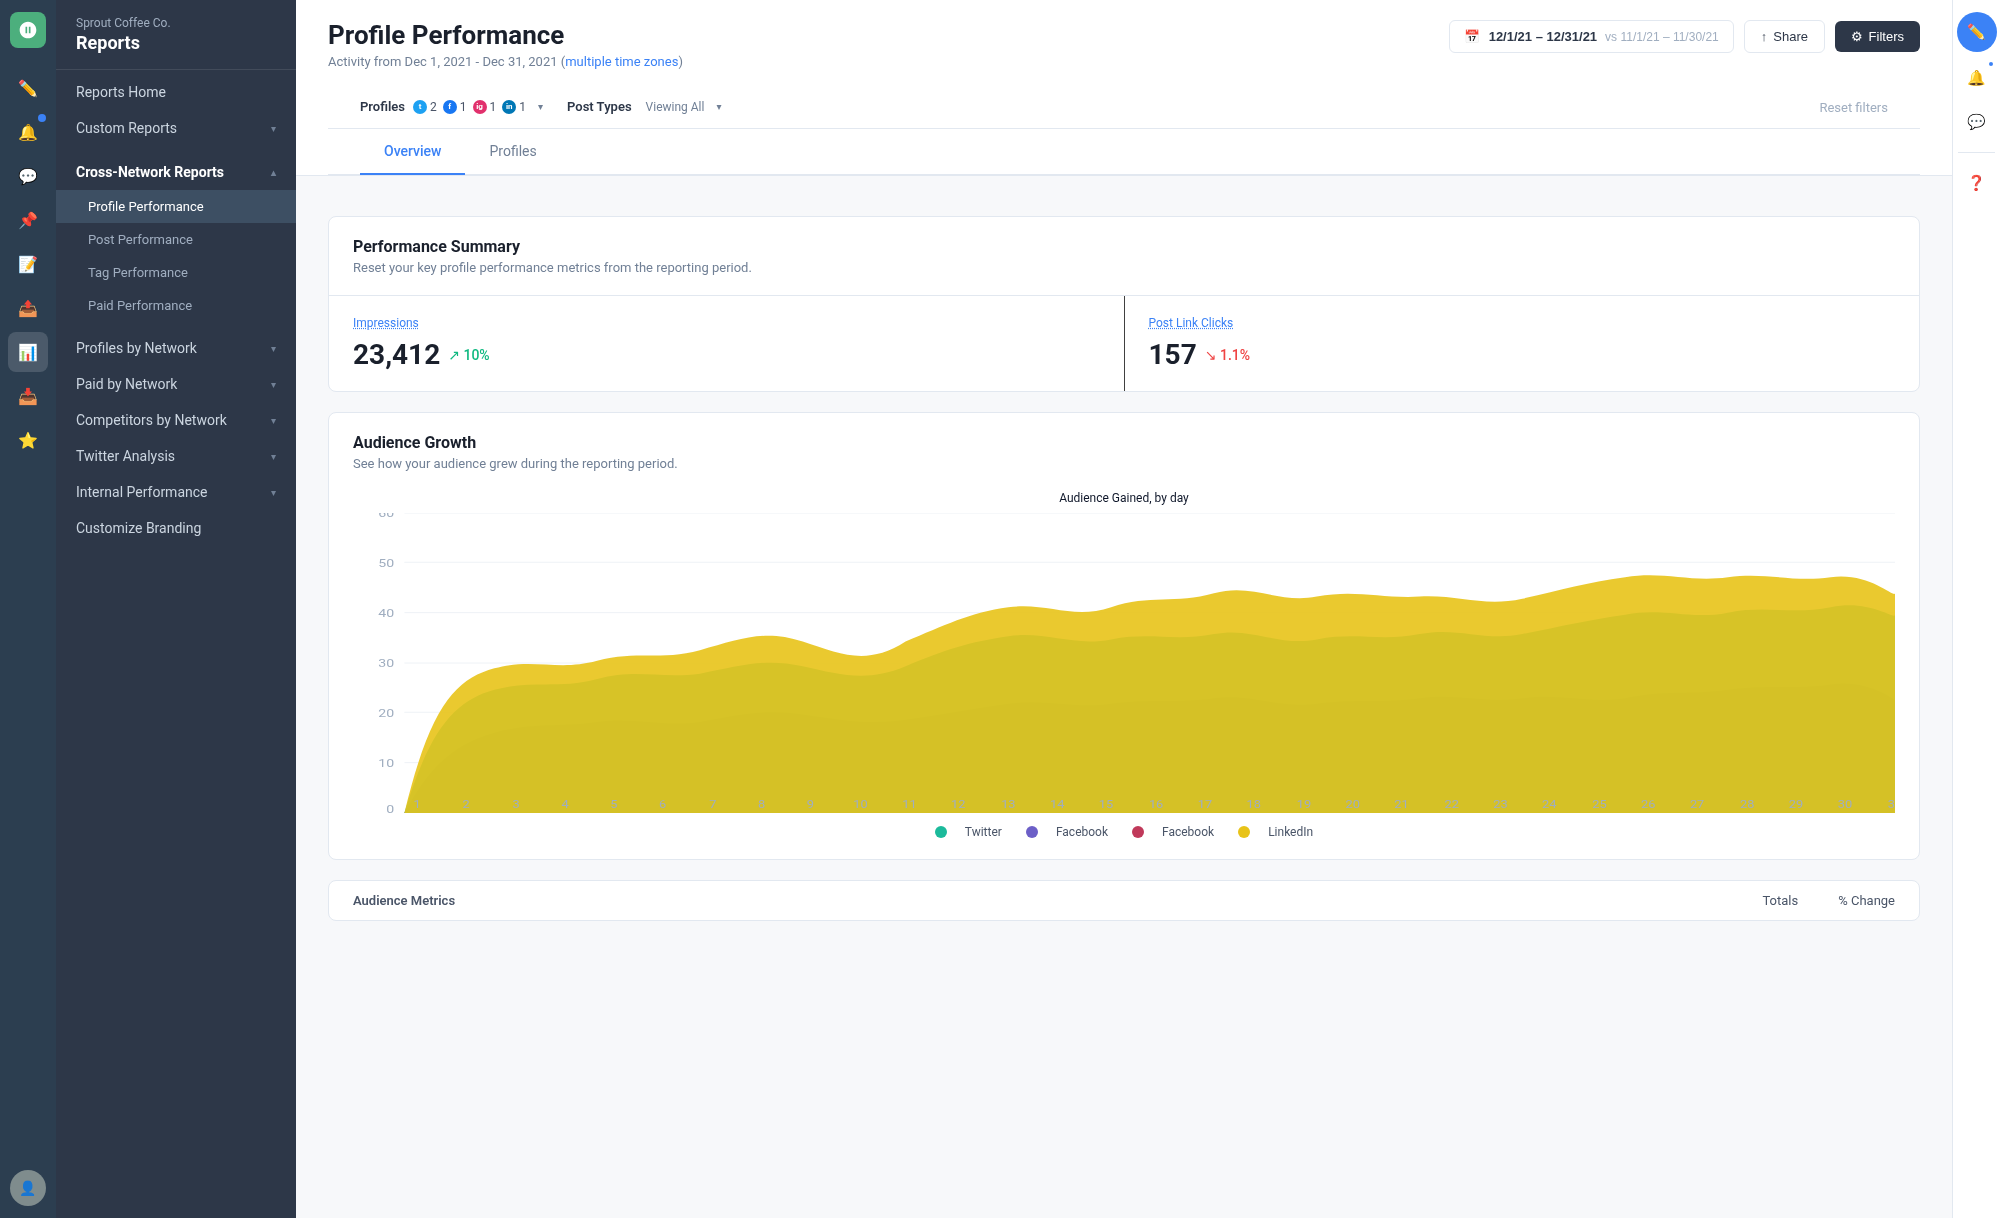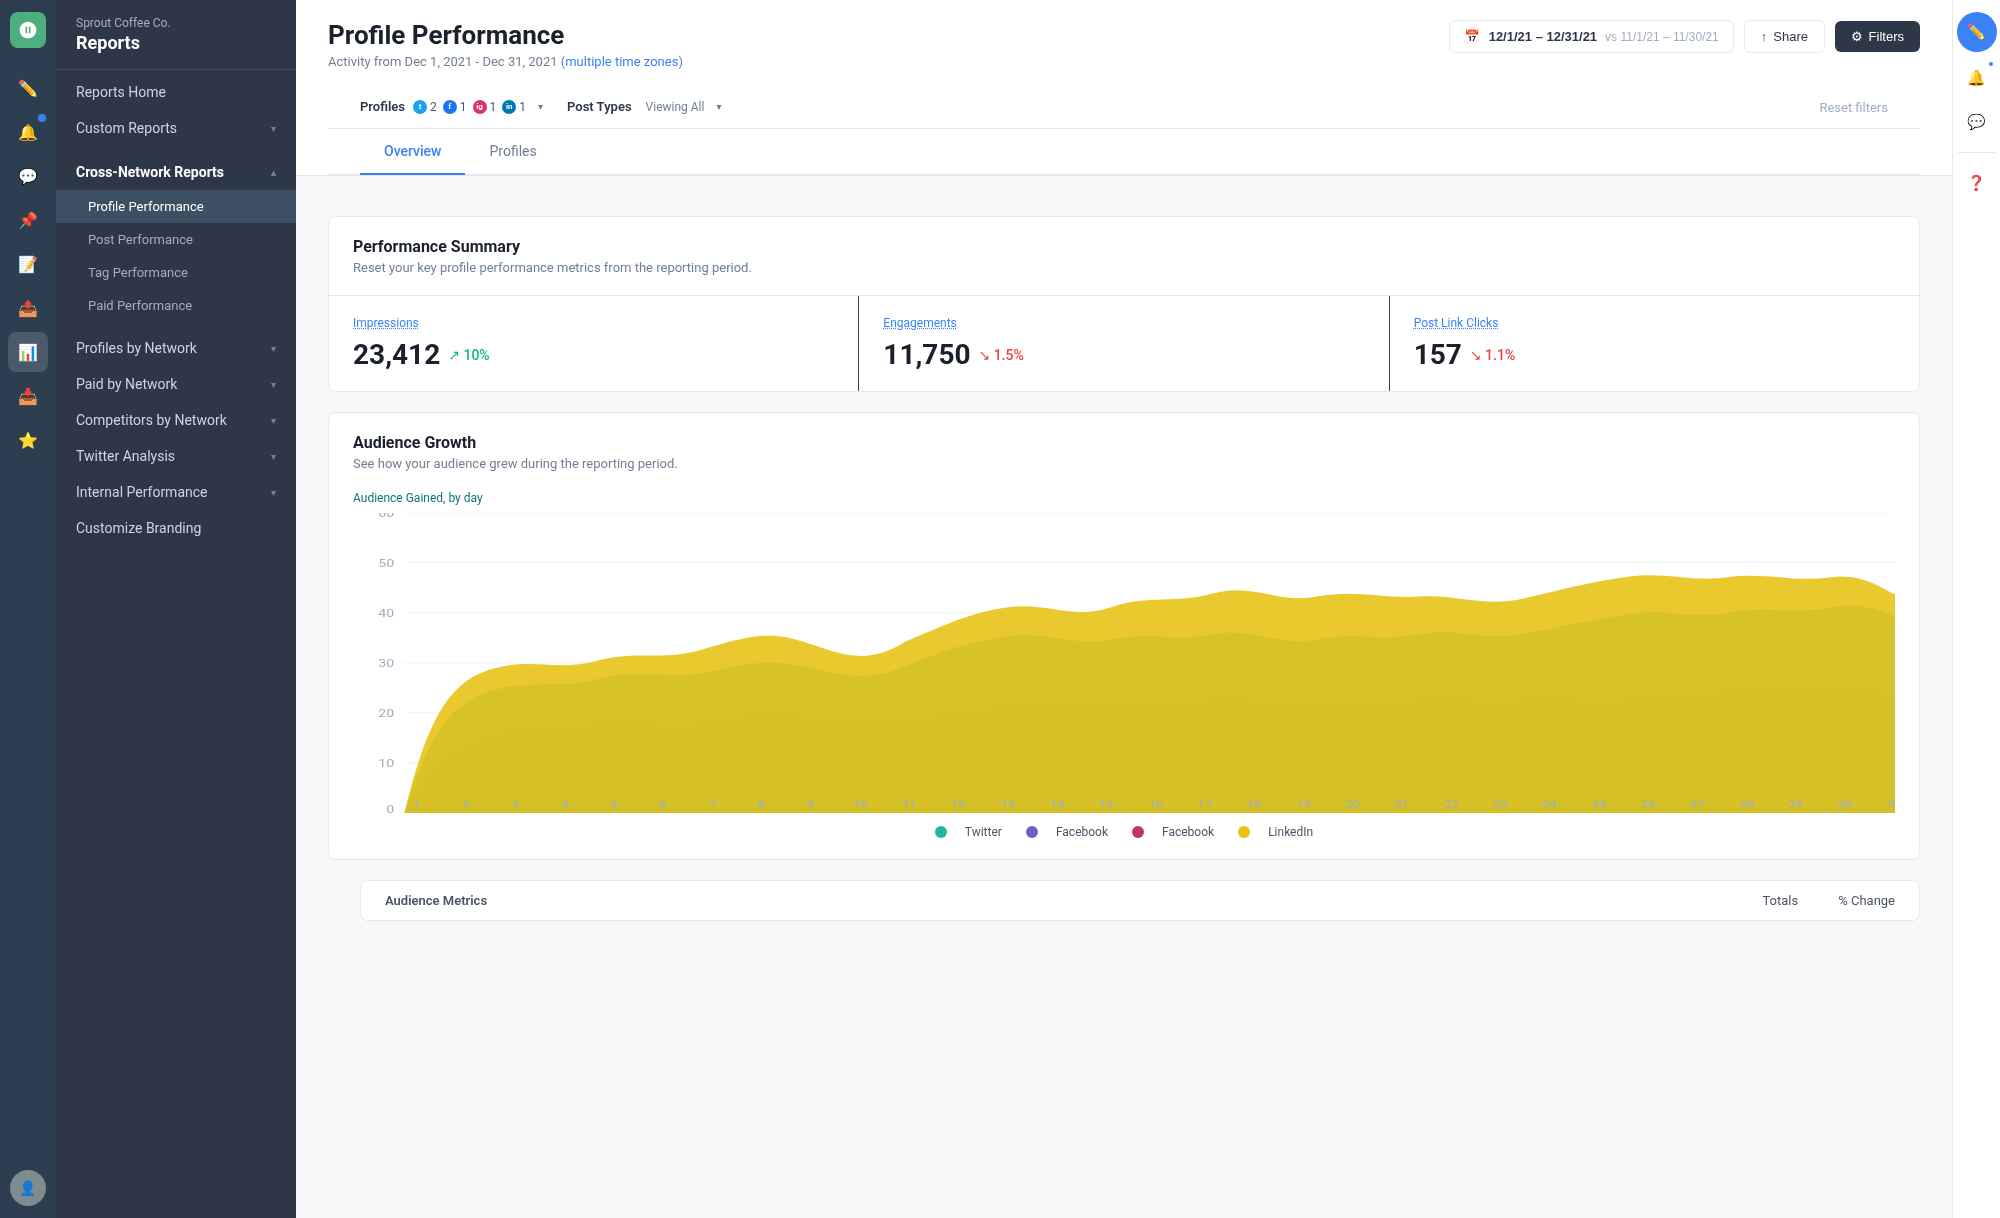--- a/index.html
+++ b/index.html
@@ -197,21 +197,21 @@
       font-size: 12px;
       color: #3b82f6;
       text-decoration: underline dotted;
       margin-bottom: 8px;
     }
     .metric-value { font-size: 28px; font-weight: 700; color: #1a202c; display: flex; align-items: center; gap: 8px; }
     .metric-change-up { color: #10b981; font-size: 14px; font-weight: 500; }
     .metric-change-down { color: #ef4444; font-size: 14px; font-weight: 500; }
 
     
-    .chart-label { font-size: 12px; color: #0f766e; margin-bottom: 8px; }
+    .chart-label { font-size: 12px; color: #0f172a; margin-bottom: 8px; text-align: center; }
     .chart-container { position: relative; height: 300px; }
     .chart-svg { width: 100%; height: 100%; }
 
     
     .chart-legend {
       display: flex; justify-content: center; gap: 24px; margin-top: 12px;
     }
     .legend-item { display: flex; align-items: center; gap: 18px; font-size: 12px; color: #4a5568; }
     .legend-dot { width: 12px; height: 12px; border-radius: 50%; }
 
@@ -245,21 +245,20 @@
     .audience-card { padding: 20px 24px; }
 
     
     .audience-metrics-header {
       display: flex; justify-content: space-between;
       padding: 12px 24px;
       background: white;
       border: 1px solid #e2e8f0;
       border-radius: 8px;
       margin-top: 0;
-      margin-left: 32px;
     }
   </style>
 </head>
 <body>
 
 <div class="icon-rail">
   <div class="logo-icon">
     <svg width="20" height="20" viewBox="0 0 24 24" fill="none">
       <path d="M12 2C6.48 2 2 6.48 2 12s4.48 10 10 10 10-4.48 10-10S17.52 2 12 2zm-1 14H9V8h2v8zm4 0h-2V8h2v8z" fill="white"></path>
     </svg>
@@ -410,27 +409,20 @@
       <div class="perf-summary-header">
         <div class="card-title">Performance Summary</div>
         <div class="card-subtitle">Reset your key profile performance metrics from the reporting period.</div>
       </div>
       <div class="metrics-row">
         <div class="metric-cell">
           <div class="metric-label">Impressions</div>
           <div class="metric-value">
             <span>23,412</span>
             <span class="metric-change-up">↗ <span>10%</span></span>
-          </div>
-        </div>
-        <div class="metric-cell">
-          <div class="metric-label">Engagements</div>
-          <div class="metric-value">
-            <span>11,750</span>
-            <span class="metric-change-down">↘ <span>1.5%</span></span>
           </div>
         </div>
         <div class="metric-cell">
           <div class="metric-label">Post Link Clicks</div>
           <div class="metric-value">
             <span>157</span>
             <span class="metric-change-down">↘ <span>1.1%</span></span>
           </div>
         </div>
       </div>

